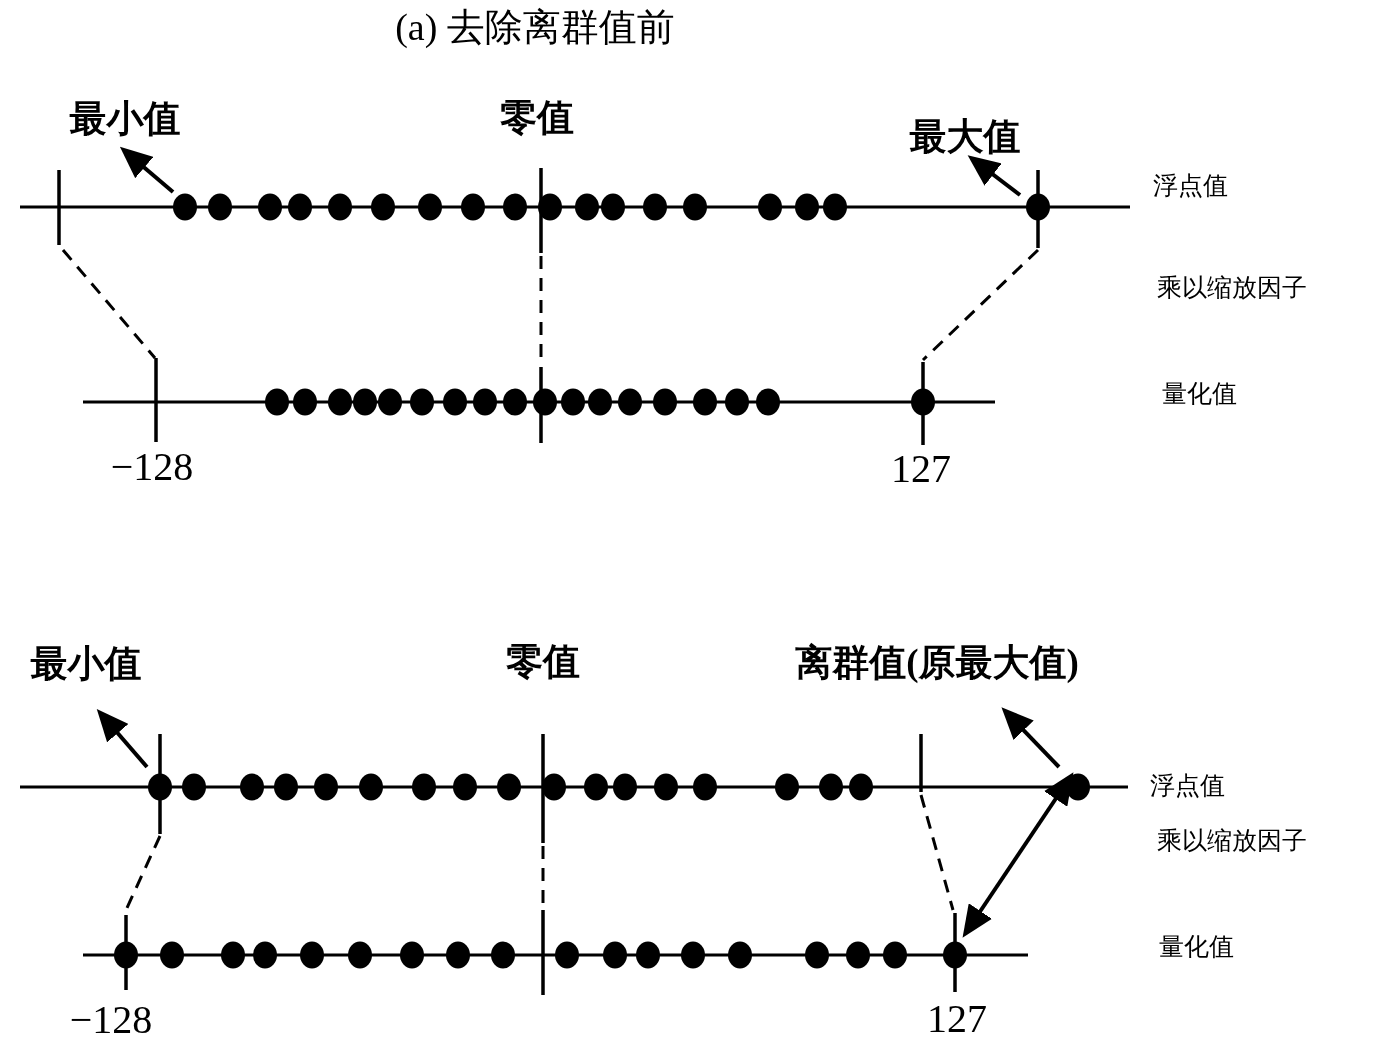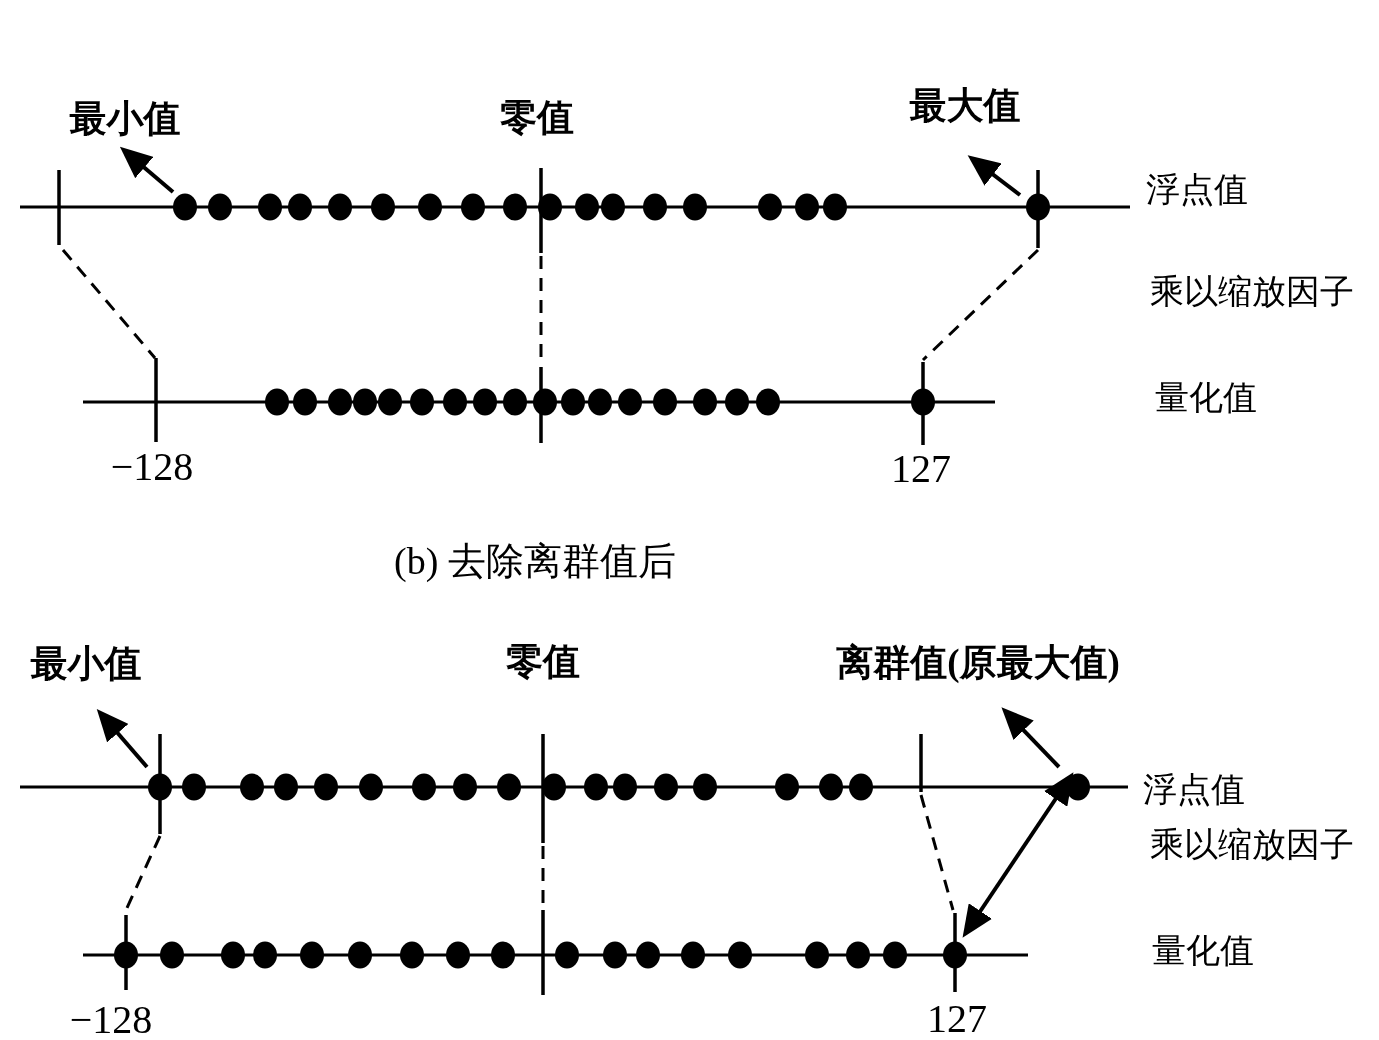--- a/index.html
+++ b/index.html
@@ -6,21 +6,21 @@
   .canvas{
     position:relative;width:1379px;height:1040px;background:#ffffff;
     font-family:"Liberation Serif","DejaVu Serif",serif;color:#000;
     overflow:hidden;
   }
   #diagram-svg{position:absolute;left:0;top:0;width:1379px;height:1040px;}
   .lbl{position:absolute;white-space:nowrap;line-height:1;color:#000;}
   .ctr{transform:translateX(-50%);}
   .title{font-size:38px;}
   .ann{font-size:37px;font-weight:bold;}
-  .side{font-size:34px;}
+  .side{font-size:25px;margin-left:7px;}
   .num{font-size:40px;}
 </style>
 </head>
 <body>
 
 <div class="canvas">
 
   <svg id="diagram-svg" viewBox="0 0 1379 1040" xmlns="http://www.w3.org/2000/svg">
     <defs>
       <marker id="ah" markerWidth="8" markerHeight="7" refX="6" refY="3.5" orient="auto-start-reverse" markerUnits="strokeWidth">
@@ -121,37 +121,37 @@
       <ellipse cx="740" cy="955" rx="12" ry="13.5" fill="#000"></ellipse>
       <ellipse cx="817" cy="955" rx="12" ry="13.5" fill="#000"></ellipse>
       <ellipse cx="858" cy="955" rx="12" ry="13.5" fill="#000"></ellipse>
       <ellipse cx="895" cy="955" rx="12" ry="13.5" fill="#000"></ellipse>
       <ellipse cx="955" cy="955" rx="12" ry="13.5" fill="#000"></ellipse>
       <line x1="147" y1="767" x2="102" y2="715" stroke="#000" stroke-width="4" marker-end="url(#ah)"></line>
       <line x1="1059" y1="767" x2="1007" y2="713" stroke="#000" stroke-width="4" marker-end="url(#ah)"></line>
       <line x1="967" y1="931" x2="1069" y2="779" stroke="#000" stroke-width="4" marker-end="url(#ah)" marker-start="url(#ah)"></line>
     </svg>
 
+  <div class="lbl ctr title" style="left:535px;top:8px">(a) 去除离群值前</div>
 
   <div class="lbl ctr ann" style="left:125px;top:100px">最小值</div>
   <div class="lbl ctr ann" style="left:537px;top:99px">零值</div>
-  <div class="lbl ctr ann" style="left:965px;top:87px">最大值</div>
+  <div class="lbl ctr ann" style="left:965px;top:118px">最大值</div>
 
   <div class="lbl side" style="left:1146px;top:173px">浮点值</div>
   <div class="lbl side" style="left:1150px;top:275px">乘以缩放因子</div>
   <div class="lbl side" style="left:1155px;top:381px">量化值</div>
 
   <div class="lbl ctr num" style="left:152px;top:447px">−128</div>
   <div class="lbl ctr num" style="left:921px;top:449px">127</div>
 
-  <div class="lbl ctr title" style="left:535px;top:542px">(b) 去除离群值后</div>
 
   <div class="lbl ctr ann" style="left:86px;top:645px">最小值</div>
   <div class="lbl ctr ann" style="left:543px;top:643px">零值</div>
-  <div class="lbl ctr ann" style="left:978px;top:644px">离群值(原最大值)</div>
+  <div class="lbl ctr ann" style="left:937px;top:644px">离群值(原最大值)</div>
 
   <div class="lbl side" style="left:1143px;top:773px">浮点值</div>
   <div class="lbl side" style="left:1150px;top:828px">乘以缩放因子</div>
   <div class="lbl side" style="left:1152px;top:934px">量化值</div>
 
   <div class="lbl ctr num" style="left:111px;top:1000px">−128</div>
   <div class="lbl ctr num" style="left:957px;top:999px">127</div>
 
 </div>
 

